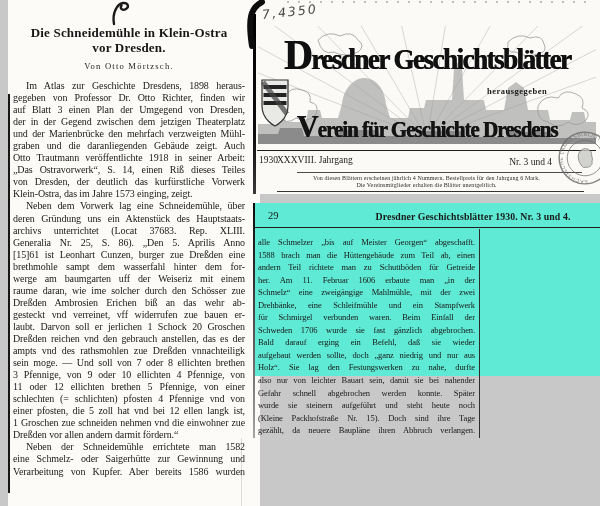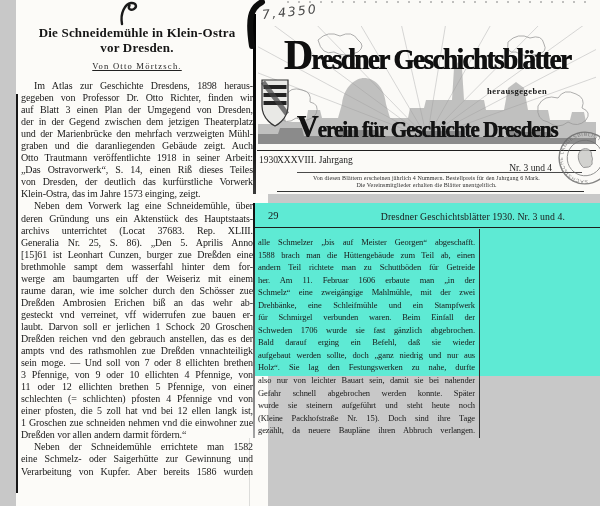--- a/index.html
+++ b/index.html
@@ -1,28 +1,28 @@
 <!DOCTYPE html>
 <html><head>
 <meta charset="utf-8">
 <style>
   html,body{margin:0;padding:0;background:#c8c8c8;}
   .canvas{position:relative;width:600px;height:506px;background:#c8c8c8;overflow:hidden;
           font-family:"Liberation Serif",serif;color:#1c1c1c;}
 
   
-  .left-page{position:absolute;left:16px;top:0;width:252px;height:506px;background:#fcfbf8;}
+  .left-page{position:absolute;left:8px;top:0;width:252px;height:506px;background:#fcfbf8;}
   .left-edge-line{position:absolute;left:0px;top:94px;width:2px;height:399px;background:#171717;}
   .left-bottom-crease{position:absolute;left:233px;top:438px;width:1px;height:68px;background:#dcdcda;}
   .ink-mark{position:absolute;left:100px;top:1px;width:28px;height:26px;}
 
   .article{position:absolute;left:5px;top:26px;width:232px;}
   .art-title{font-size:13px;line-height:14.5px;font-weight:bold;text-align:center;
              letter-spacing:.2px;color:#161616;}
-  .art-byline{margin-top:6px;font-size:8.6px;text-align:center;letter-spacing:1.2px;color:#222;text-decoration:underline;}
+  .art-byline{margin-top:6px;font-size:8.6px;text-align:center;letter-spacing:1.2px;color:#222;}
   .paras{margin-top:9px;}
   .para{margin:0;}
   .tline{font-size:10px;line-height:12.05px;letter-spacing:-0.1px;
          text-align:justify;text-align-last:justify;-moz-text-align-last:justify;
          white-space:normal;overflow:hidden;height:12.05px;color:#191919;}
   .tline.short{text-align-last:left;-moz-text-align-last:left;}
   .tline.first{text-indent:13px;}
 
   
   .cover{position:absolute;left:253px;top:0;width:347px;height:194px;background:#fbfaf7;}
@@ -43,35 +43,35 @@
   .mh-sub{position:absolute;left:192px;top:60px;font-size:8.5px;font-weight:bold;
           letter-spacing:.5px;color:#1b1b1b;margin-left:37px;}
   .mh-line2{position:absolute;left:0;top:82px;width:100%;text-align:center;white-space:nowrap;
             font-weight:bold;font-size:21px;letter-spacing:-1px;color:#131313;
             text-shadow:.6px 0 0 #131313;transform:scaleY(1.08);transform-origin:top;}
   .mh-line2::first-letter{font-size:30px;}
   .rule1{position:absolute;left:4px;right:4px;top:150px;height:1.3px;background:#1f1f1f;}
   .vol-row{position:absolute;left:6px;right:6px;top:155px;height:14px;font-size:9.5px;color:#1d1d1d;}
   .vol-left{position:absolute;left:18px;top:0;}
   .vol-center{position:absolute;left:0;width:100%;text-align:left;top:0;}
-  .vol-right{position:absolute;right:42px;top:8px;margin-left:30px;}
+  .vol-right{position:absolute;right:42px;top:2px;margin-left:30px;}
   .rule2{position:absolute;left:44px;right:18px;top:171.5px;height:1px;background:#4a4a4a;}
   .fineprint{position:absolute;left:14px;right:14px;top:175px;text-align:center;
              font-size:6px;line-height:7.3px;color:#2e2e2e;letter-spacing:.1px;}
   .rule3{position:absolute;left:24px;right:16px;top:190.5px;height:1px;background:#333;}
   .stamp{position:absolute;left:304px;top:130px;width:56px;height:56px;opacity:.8;
          transform:rotate(-18deg);}
 
   
   .page29{position:absolute;left:253px;top:203px;width:347px;height:173px;background:#5eead4;}
   .p29-left-border{position:absolute;left:0;top:0;width:2px;height:235px;
                    background:linear-gradient(to bottom,#0c0c0c,#2e2e2e 30%,#6f6f6f 70%,#a5a5a5);}
   .p29-number{position:absolute;left:15px;top:7px;font-size:10.5px;color:#1a1a1a;}
   .p29-header{position:absolute;left:108px;top:7.5px;width:224px;text-align:center;
-              font-size:9.8px;font-weight:normal;letter-spacing:.1px;color:#1a1a1a;}
+              font-size:9.8px;font-weight:bold;letter-spacing:.1px;color:#1a1a1a;}
   .p29-rule{position:absolute;left:2px;right:0;top:23.5px;height:1.3px;background:#1e1e1e;}
   .p29-vrule{position:absolute;left:226px;top:26px;width:1px;height:209px;background:#2c2c2c;}
   .p29-body{position:absolute;left:5px;top:33px;width:217px;}
   .p29-body .tline{font-size:8.5px;line-height:12.55px;height:12.55px;}
 </style>
 </head>
 <body>
 
 <div class="canvas">
 

